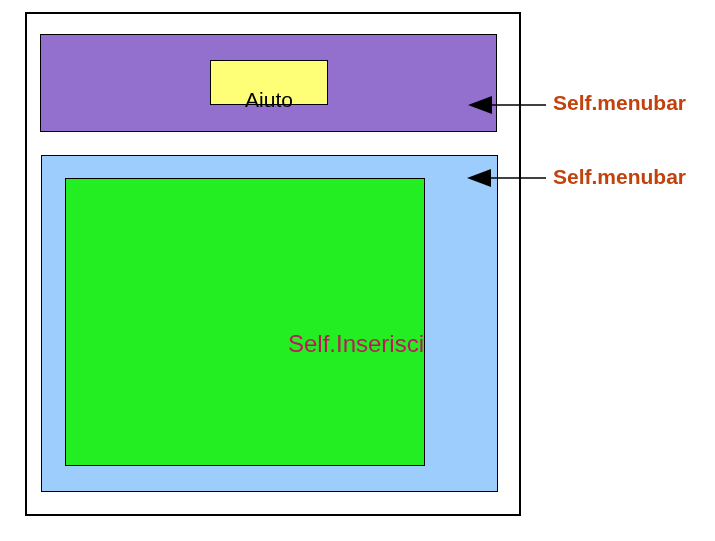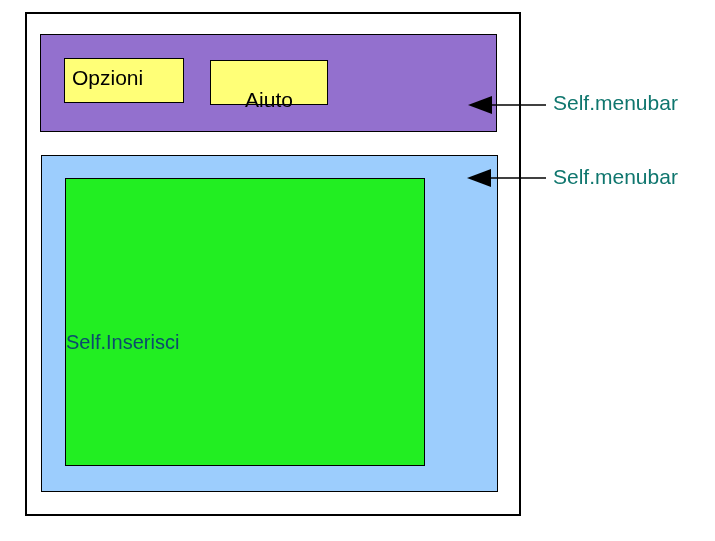--- a/index.html
+++ b/index.html
@@ -103,63 +103,61 @@
     height: 288px;
     background: #22ee22;
     border: 1px solid #000000;
     box-sizing: border-box;
   }
   .inserisci-label {
     position: absolute;
     left: 0;
     right: 0;
     top: 153px;
-    text-align: left;
-    font-size: 20px;
-    color: #0c4a6e;
+    text-align: right;
+    font-size: 24px;
+    color: #be185d;
     line-height: 1;
   }
 
   
   .callout-svg {
     position: absolute;
     left: 0;
     top: 0;
     width: 715px;
     height: 541px;
     pointer-events: none;
   }
   .callout-label {
     position: absolute;
     font-size: 21px;
-    color: #0f766e;
+    color: #c2410c;
     line-height: 1;
     white-space: nowrap;
+    font-weight: bold;
   }
   .callout-label-menubar {
     left: 553px;
     top: 92px;
   }
   .callout-label-codice {
     left: 553px;
     top: 166px;
   }
 </style>
 </head>
 <body>
 
 <div id="canvas">
 
   <div class="outer-frame"></div>
 
   <div class="menubar"></div>
 
-  <div class="menu-btn menu-btn-opzioni">
-    <span class="menu-btn-label">Opzioni</span>
-  </div>
 
   <div class="menu-btn menu-btn-aiuto">
     <span class="menu-btn-label">Aiuto</span>
   </div>
 
   <div class="codice-panel"></div>
 
   <div class="inserisci-area">
     <div class="inserisci-label">Self.Inserisci</div>
   </div>

